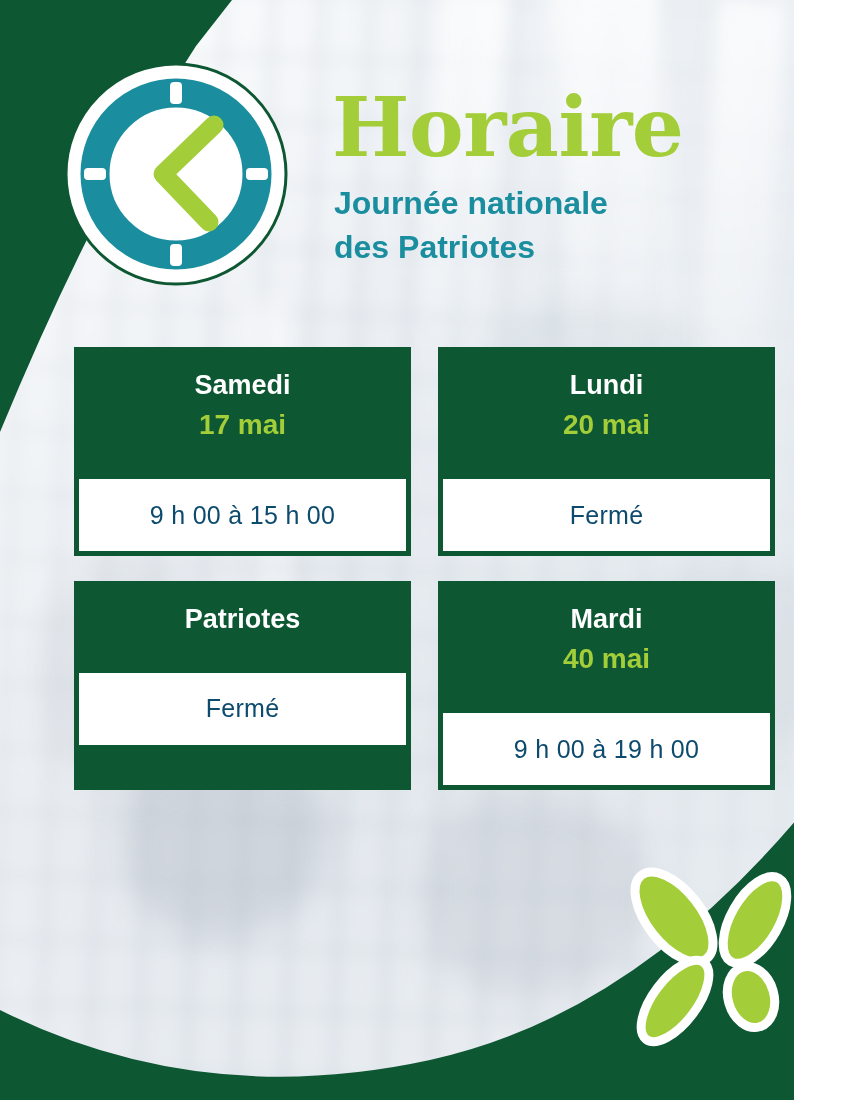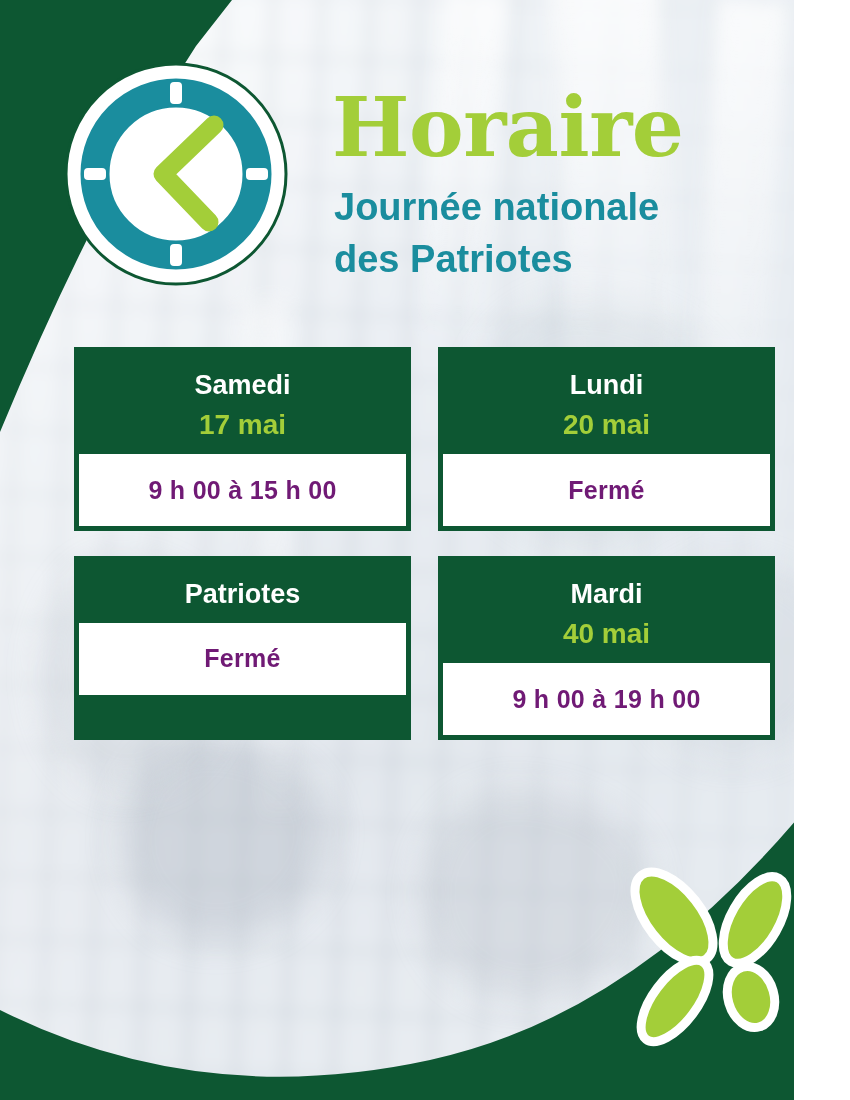--- a/index.html
+++ b/index.html
@@ -89,21 +89,21 @@
     font-weight: 700;
     font-size: 82px;
     line-height: 0.96;
     color: #a3ce39;
     letter-spacing: -0.5px;
     margin: 0;
   }
   .subtitle {
     font-family: "Liberation Sans", sans-serif;
     font-weight: 700;
-    font-size: 38px;
+    font-size: 32px;
     line-height: 1.38;
     color: #1a8d9e;
     margin: 14px 0 0 2px;
     white-space: pre-line;
   }
 
   
   .cards {
     position: absolute;
     left: 74px; top: 347px;
@@ -113,21 +113,21 @@
     grid-template-rows: auto auto;
     column-gap: 27px;
     row-gap: 25px;
   }
   .card {
     background: #0d5732;
     border: 2px solid #0d5732;
     box-sizing: border-box;
   }
   .card-head {
-    padding: 20px 10px 11px;
+    padding: 20px 10px 36px;
     text-align: center;
   }
   .card-day {
     font-family: "Liberation Sans", sans-serif;
     font-weight: 700;
     font-size: 27px;
     color: #ffffff;
     line-height: 1.25;
   }
   .card-date {
@@ -141,23 +141,23 @@
   .card-body {
     background: #ffffff;
     margin: 0 3px 3px 3px;
     height: 72px;
     display: flex;
     align-items: center;
     justify-content: center;
   }
   .card-hours {
     font-family: "Liberation Sans", sans-serif;
-    font-weight: 700;
+    font-weight: 400;
     font-size: 25px;
-    color: #701a75;
+    color: #0c4a6e;
     letter-spacing: 0.3px;
   }
 
   
   .butterfly {
     position: absolute;
     left: 612px; top: 855px;
     width: 210px; height: 210px;
   }
 </style>

